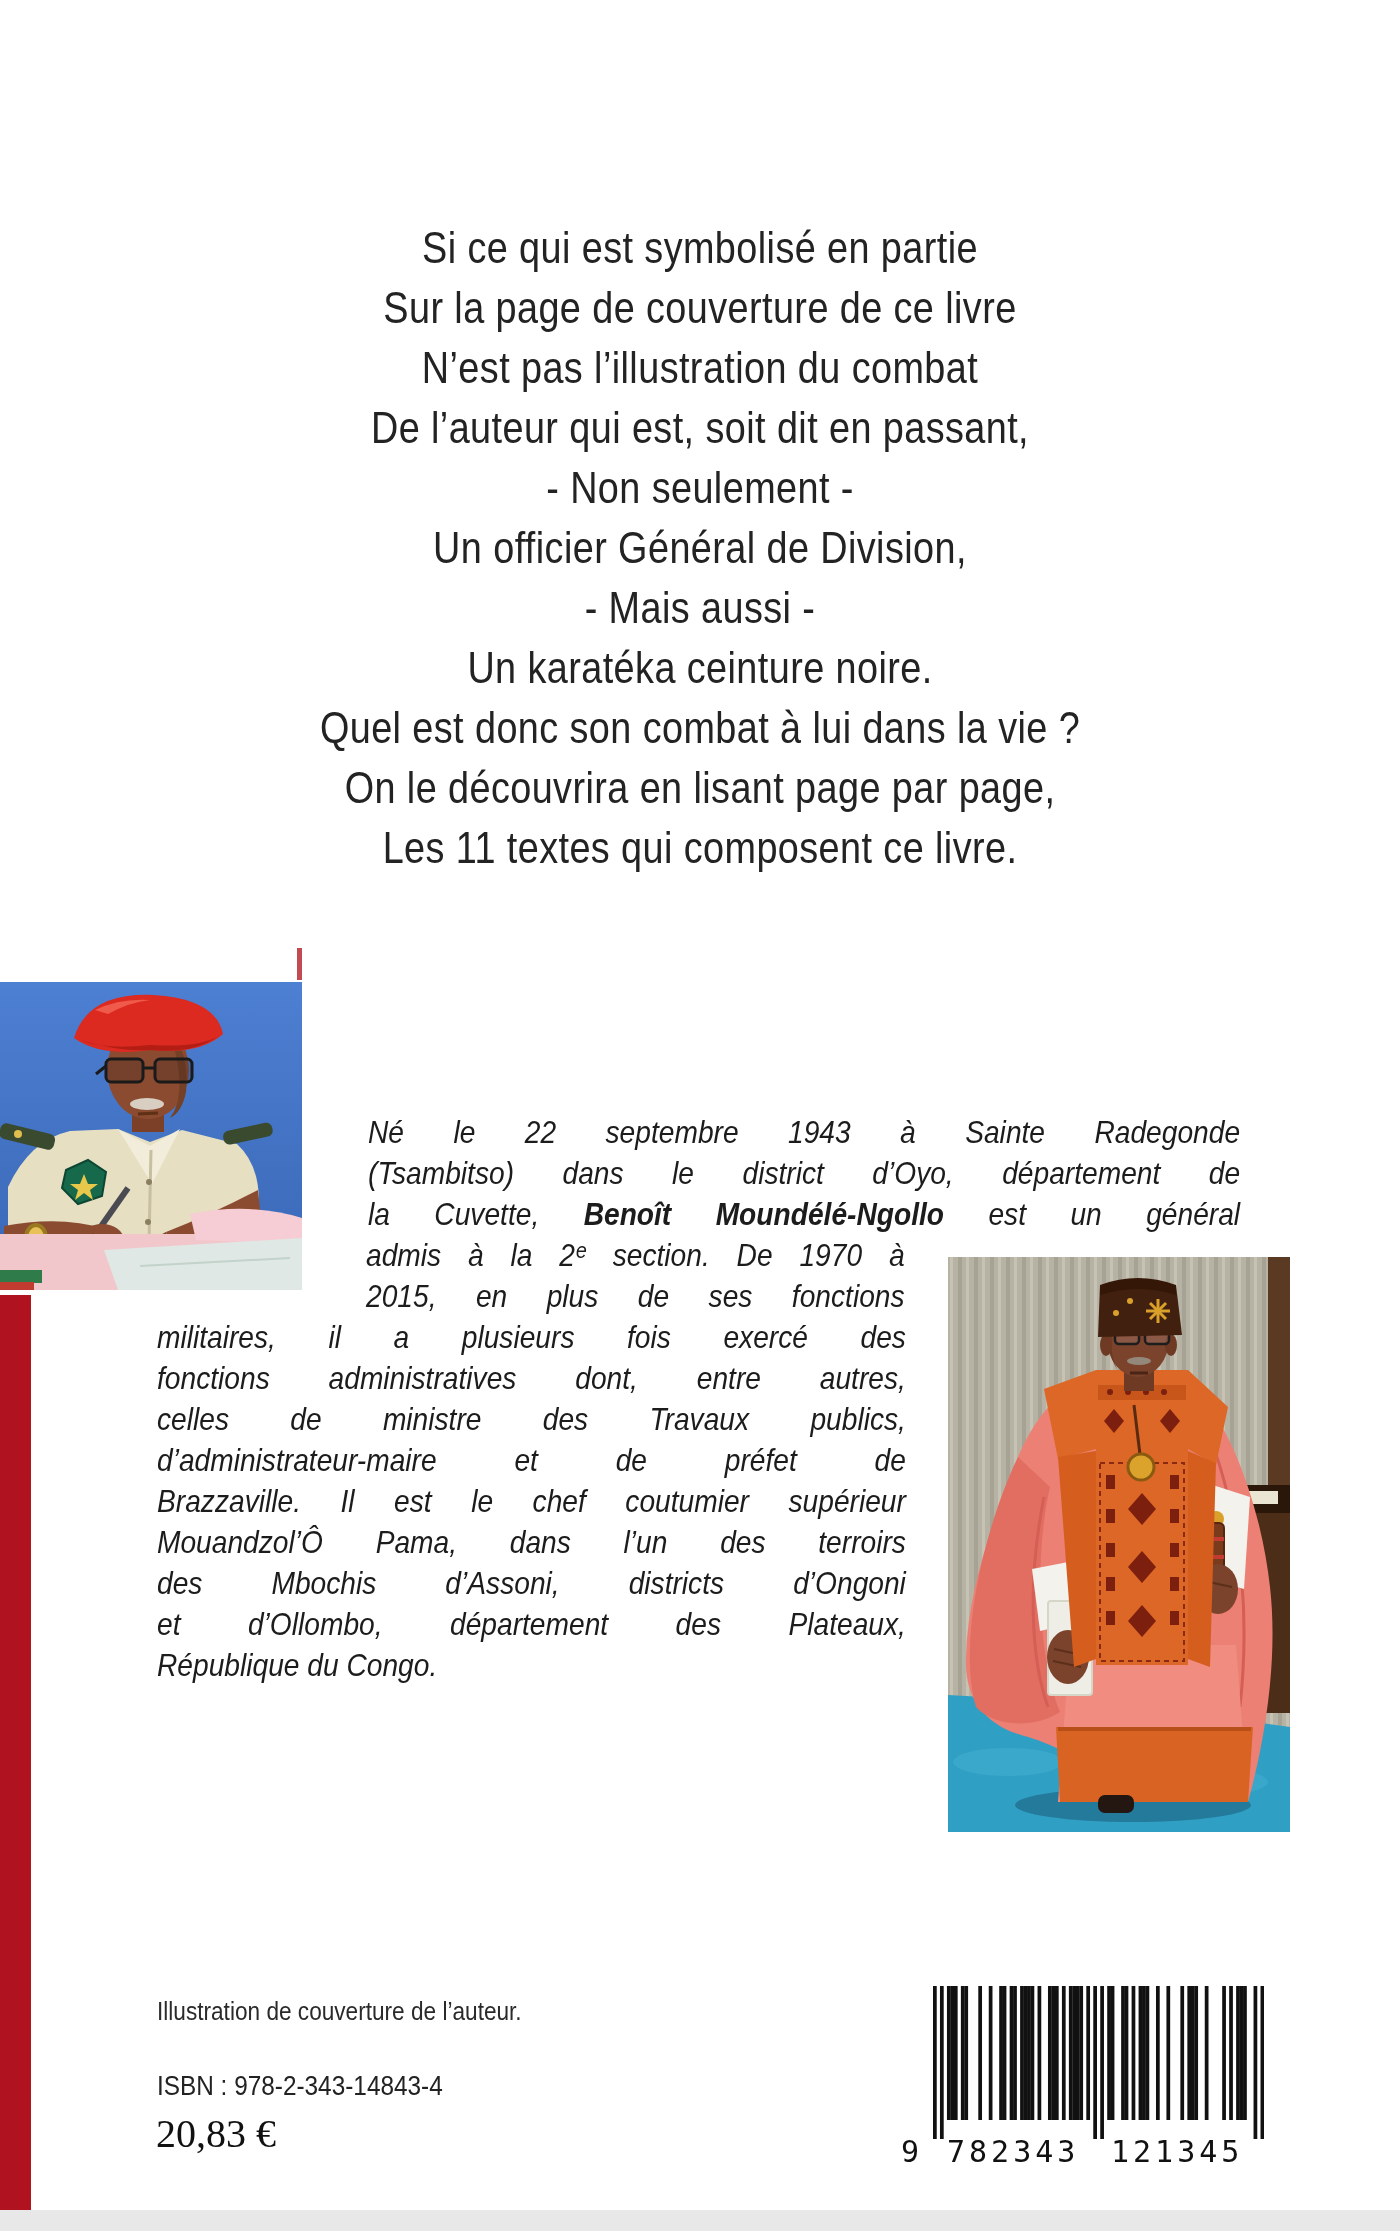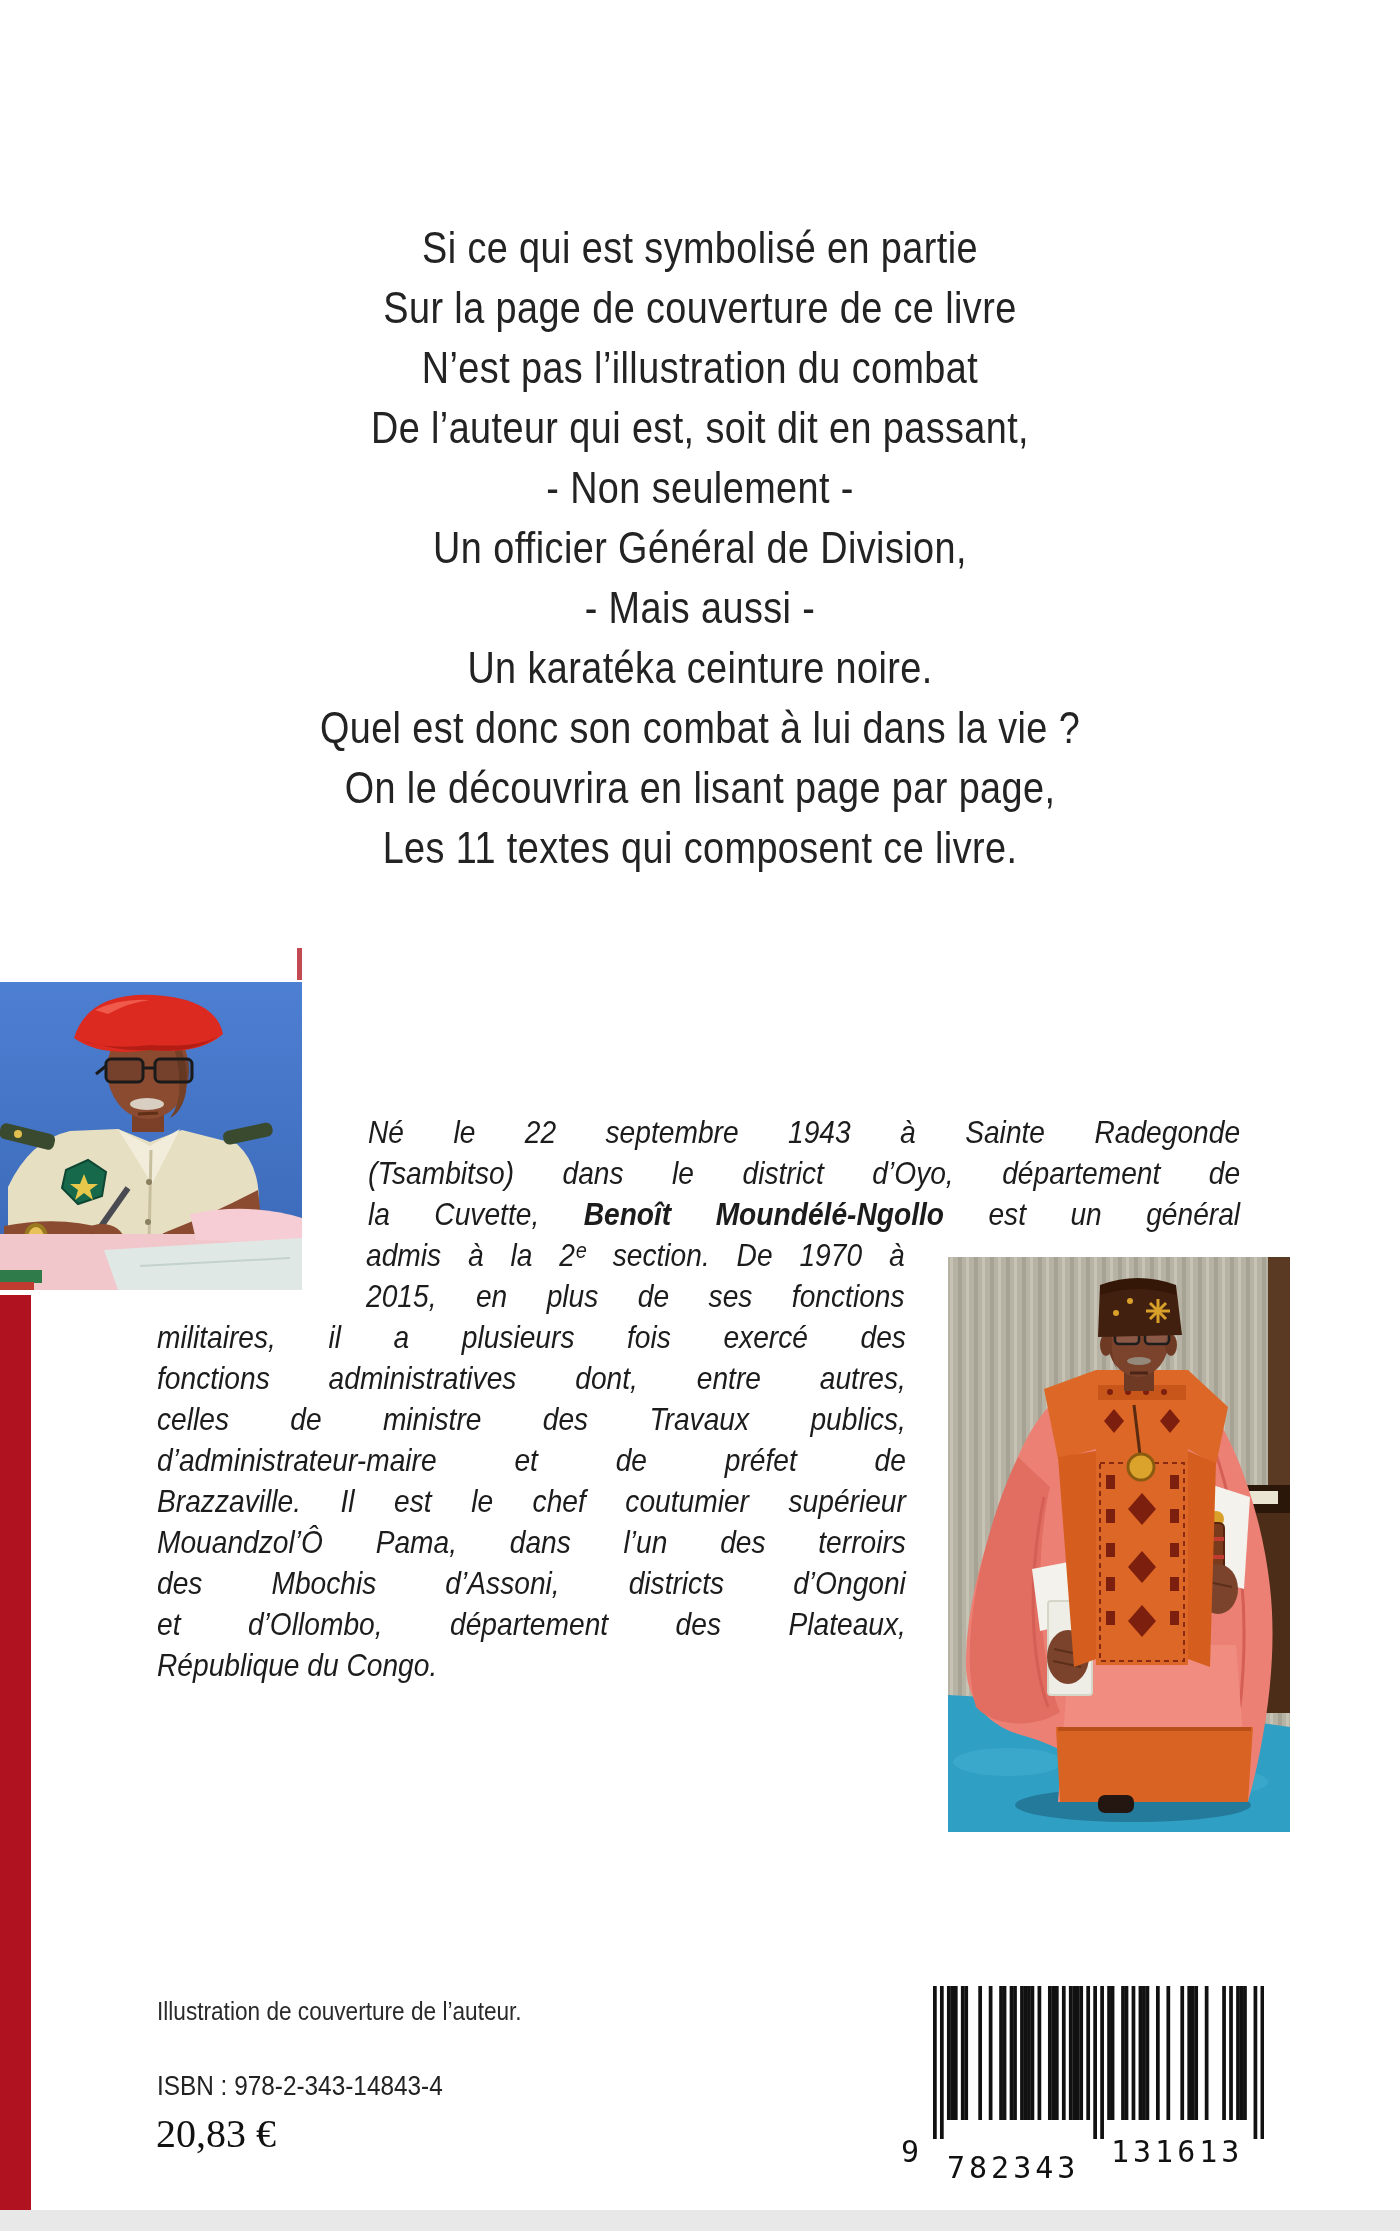--- a/index.html
+++ b/index.html
@@ -31,21 +31,21 @@
   .isbn{position:absolute;left:157px;top:2070px;font-size:28px;color:#222;
         transform:scaleX(0.87);transform-origin:0 0;white-space:nowrap;}
   .price{position:absolute;left:156px;top:2110px;font-family:"Liberation Serif",serif;
          font-size:40px;color:#111;white-space:nowrap;}
   
   .barcode{position:absolute;left:933px;top:1986px;width:331px;height:190px;background:#fff;}
   .barcode svg{display:block;}
   .bc-digits{position:absolute;top:148px;left:0;width:331px;height:36px;
              font-family:"DejaVu Sans Mono",monospace;font-size:30px;color:#111;}
   .bc-first{position:absolute;left:-32px;top:0;}
-  .bc-left{position:absolute;left:14px;top:16px;letter-spacing:4px;}
+  .bc-left{position:absolute;left:14px;top:0;letter-spacing:4px;}
   .bc-right{position:absolute;left:178px;top:0;letter-spacing:4px;}
 </style>
 </head>
 <body>
 
 <div class="page">
 
   <div class="poem">
     <div class="poem-line">Si ce qui est symbolisé en partie</div>
     <div class="poem-line">Sur la page de couverture de ce livre</div>
@@ -300,17 +300,17 @@
         <rect x="296.16" y="0" width="3.73" height="134" fill="#111"></rect>
         <rect x="303.13" y="0" width="3.73" height="134" fill="#111"></rect>
         <rect x="306.61" y="0" width="3.73" height="134" fill="#111"></rect>
         <rect x="310.09" y="0" width="3.73" height="134" fill="#111"></rect>
         <rect x="320.55" y="0" width="3.73" height="153" fill="#111"></rect>
         <rect x="327.52" y="0" width="3.73" height="153" fill="#111"></rect>
       </svg>
     <div class="bc-digits">
       <span class="bc-first">9</span>
       <span class="bc-left">782343</span>
-      <span class="bc-right">131613</span>
+      <span class="bc-right">121345</span>
     </div>
   </div>
 
 </div>
 
 </body></html>

